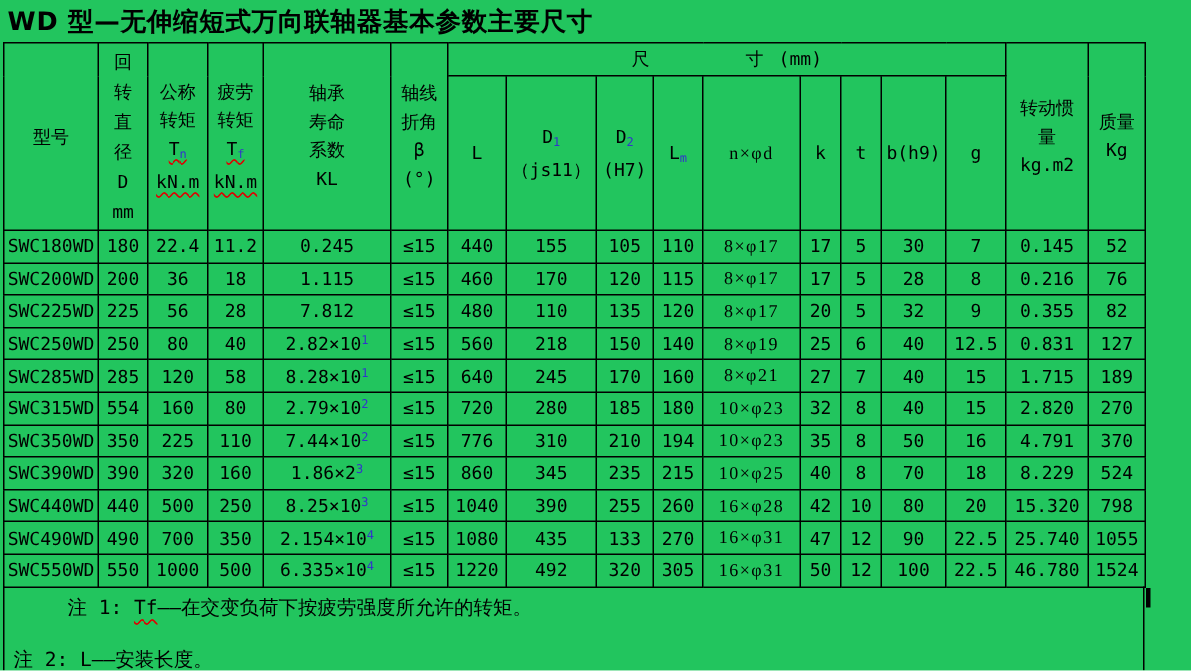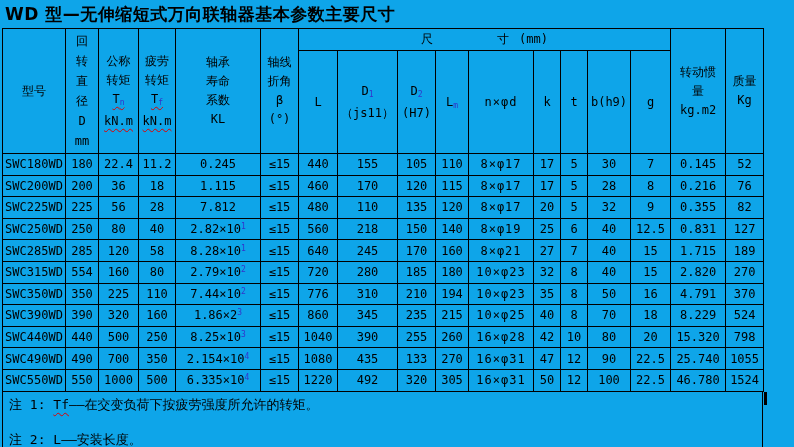--- a/index.html
+++ b/index.html
@@ -1,19 +1,19 @@
 <!DOCTYPE html>
 <html><head>
 <meta charset="utf-8">
 <style>
   html,body{margin:0;padding:0;background:#fff;}
   .doc{
     position:relative;
     width:794px;height:447px;
-    background:#0ea5e9;
+    background:#22c55e;
     font-family:"DejaVu Sans Mono","Liberation Mono",monospace;
     color:#000;
     overflow:hidden;
   }
   .title{
     position:absolute;left:5px;top:3px;
     font-family:"DejaVu Sans","Liberation Sans",sans-serif;
     font-size:17px;font-weight:bold;letter-spacing:0.5px;
     white-space:nowrap;
   }
@@ -44,30 +44,30 @@
     text-decoration-line:underline;
     text-decoration-style:wavy;
     text-decoration-color:#e00000;
     text-decoration-thickness:1px;
     text-underline-offset:3px;
     text-align:center;
   }
   .dim-group span{display:inline-block;}
   .sp-a{margin-left:64px;}
   .sp-b{margin-left:10px;}
-  .nd-col{letter-spacing:1px;}
+  .nd-col{letter-spacing:1px;font-family:Liberation Serif, serif;}
   .notes-box{
     position:absolute;left:2px;top:391px;width:759px;height:56px;
     border-left:1px solid #000;border-right:1px solid #000;
   }
   .note{
     position:absolute;left:6px;
     font-size:13px;white-space:nowrap;
   }
-  .note-1{top:5px;}
+  .note-1{top:5px;margin-left:36px;}
   .note-2{top:40px;}
   .caret{
     position:absolute;left:764px;top:392px;width:3px;height:13px;
     background:#000;
   }
 </style>
 </head>
 <body>
 
 <div class="doc">

